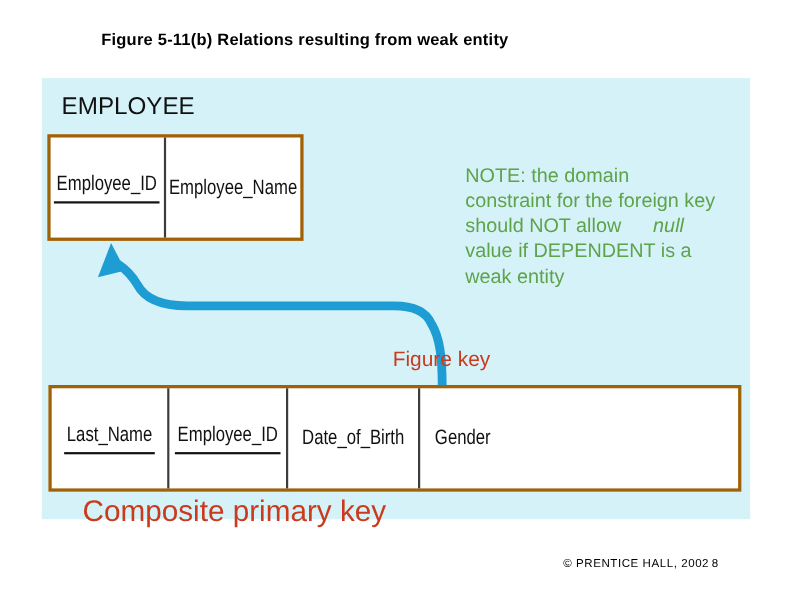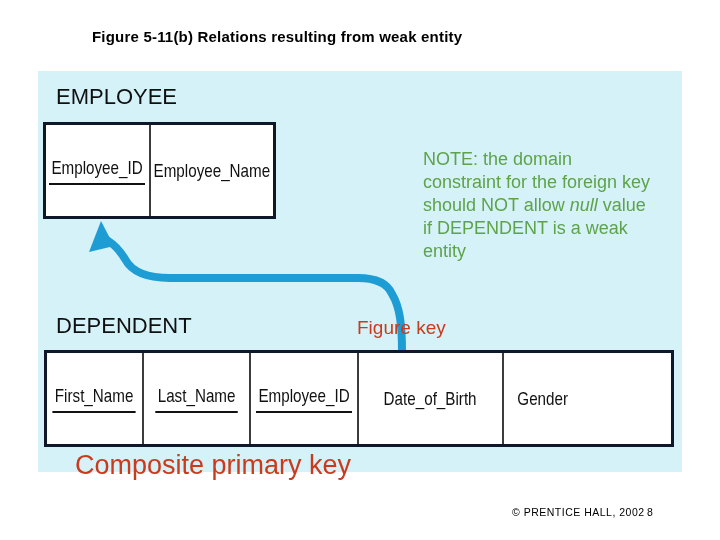--- a/index.html
+++ b/index.html
@@ -17,40 +17,40 @@
     left:92px;top:28px;font-size:15px;font-weight:bold;letter-spacing:.2px;color:#000;
     white-space:nowrap;
   }
   .entity-label{
     font-size:22px;font-weight:500;color:#101010;white-space:nowrap;
     transform:scaleX(0.68);transform-origin:0 50%;letter-spacing:0;
   }
   #employee-label-wrap{left:56px;top:84px;}
   #dependent-label-wrap{left:56px;top:313px;}
   .etable{
-    position:absolute;z-index:3;background:#ffffff;border:3px solid #0f172a;
+    position:absolute;z-index:3;background:#ffffff;border:3px solid #a16207;
     display:flex;box-sizing:border-box;
   }
   #employee-table{left:43px;top:122px;width:233px;height:97px;}
   #dependent-table{left:44px;top:350px;width:630px;height:97px;}
   .cell{
     display:flex;align-items:center;justify-content:center;
     border-right:2px solid #3c3c3c;box-sizing:border-box;height:100%;
   }
   .cell:last-child{border-right:none;}
   .col-label{
     display:inline-block;font-size:19px;color:#111;white-space:nowrap;
     transform:scaleX(0.8);transform-origin:50% 50%;
   }
   .cell.key .col-label{border-bottom:2.5px solid #111;padding:0 3px 4px 3px;}
   #note{
     left:423px;top:148px;width:232px;font-size:18px;line-height:23px;
     color:#5ea349;
   }
-  #note .nitalic{font-style:italic;}
+  #note .nitalic{font-style:italic;margin-left:24px;}
   .red-label{color:#cb3a1c;white-space:nowrap;}
   #foreign-key-label{left:357px;top:317px;font-size:19px;}
   #composite-key-label{left:75px;top:450px;font-size:27px;}
   #footer-copyright{left:512px;top:506px;font-size:10.5px;letter-spacing:.5px;color:#000;}
   #footer-page{left:647px;top:506px;font-size:10.5px;color:#000;}
 </style>
 </head>
 <body>
 
 <div id="slide">
@@ -75,37 +75,31 @@
     </div>
     <div class="cell" style="width:122px">
       <span class="col-label">Employee_Name</span>
     </div>
   </div>
 
   <div class="abs" id="note">
     <span>NOTE: the domain constraint for the foreign key should NOT allow </span><span class="nitalic">null</span><span> value if DEPENDENT is a weak entity</span>
   </div>
 
-  <div class="abs" id="dependent-label-wrap">
-    <span class="entity-label">DEPENDENT</span>
-  </div>
 
   <div class="abs red-label" id="foreign-key-label">Figure key</div>
 
   <div class="etable" id="dependent-table">
-    <div class="cell key" style="width:97px">
-      <span class="col-label">First_Name</span>
-    </div>
     <div class="cell key" style="width:107px">
       <span class="col-label">Last_Name</span>
     </div>
     <div class="cell key" style="width:108px">
       <span class="col-label">Employee_ID</span>
     </div>
-    <div class="cell" style="width:145px">
+    <div class="cell" style="width:120px">
       <span class="col-label">Date_of_Birth</span>
     </div>
     <div class="cell" style="width:77px">
       <span class="col-label">Gender</span>
     </div>
   </div>
 
   <div class="abs red-label" id="composite-key-label">Composite primary key</div>
 
   <div class="abs" id="footer-copyright">© PRENTICE HALL, 2002</div>

